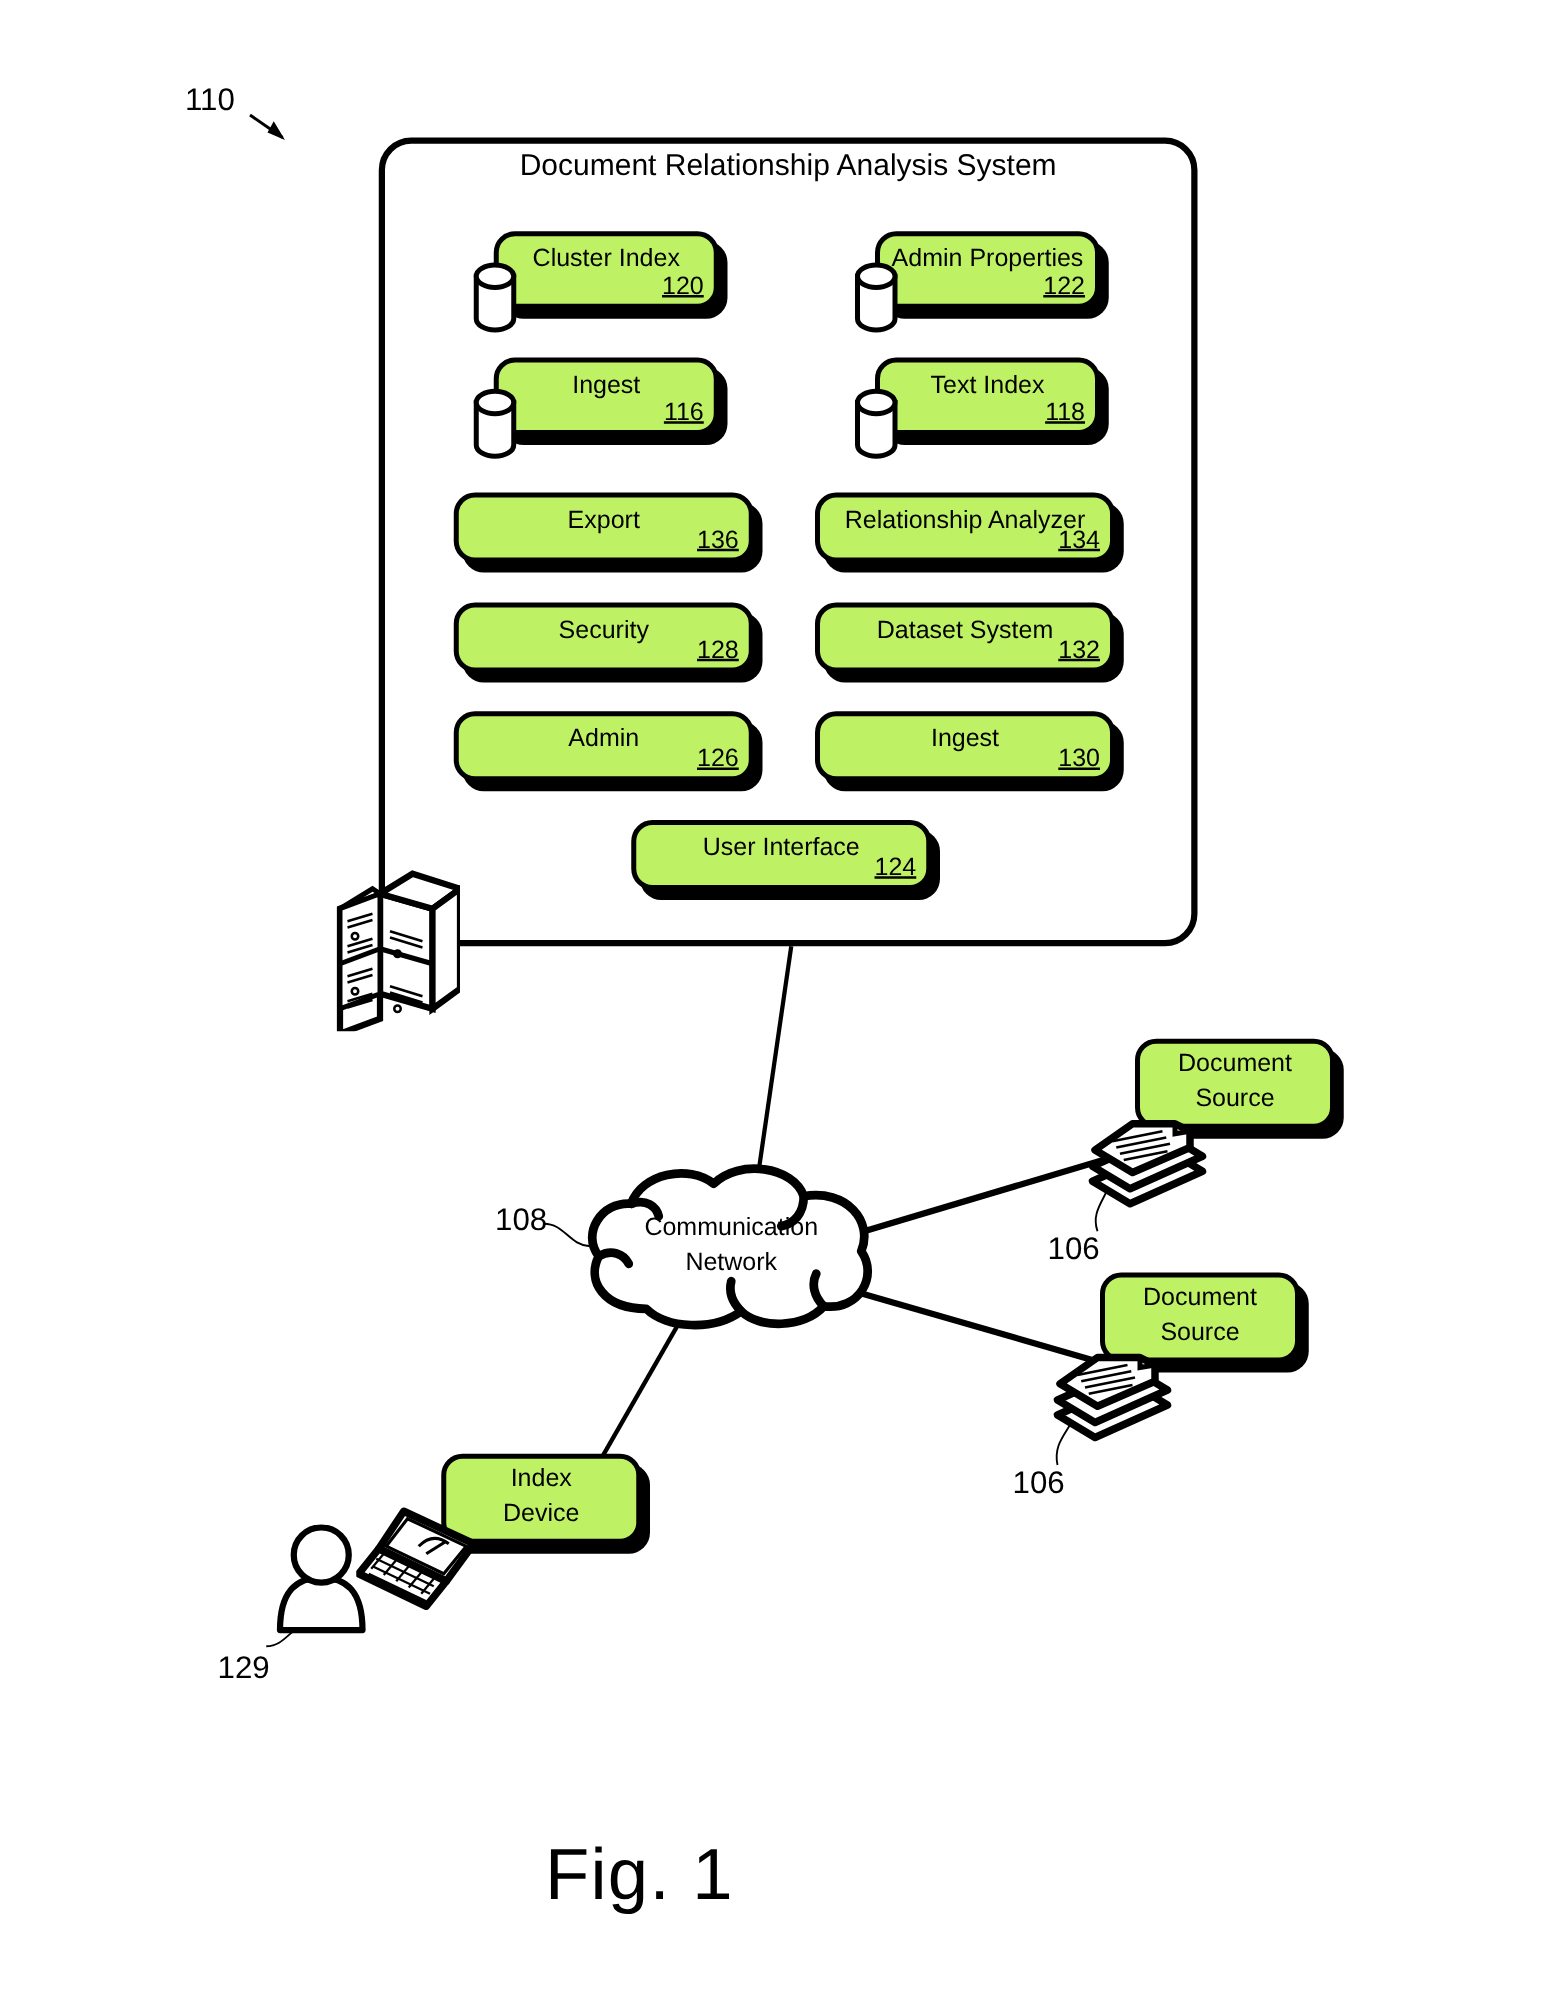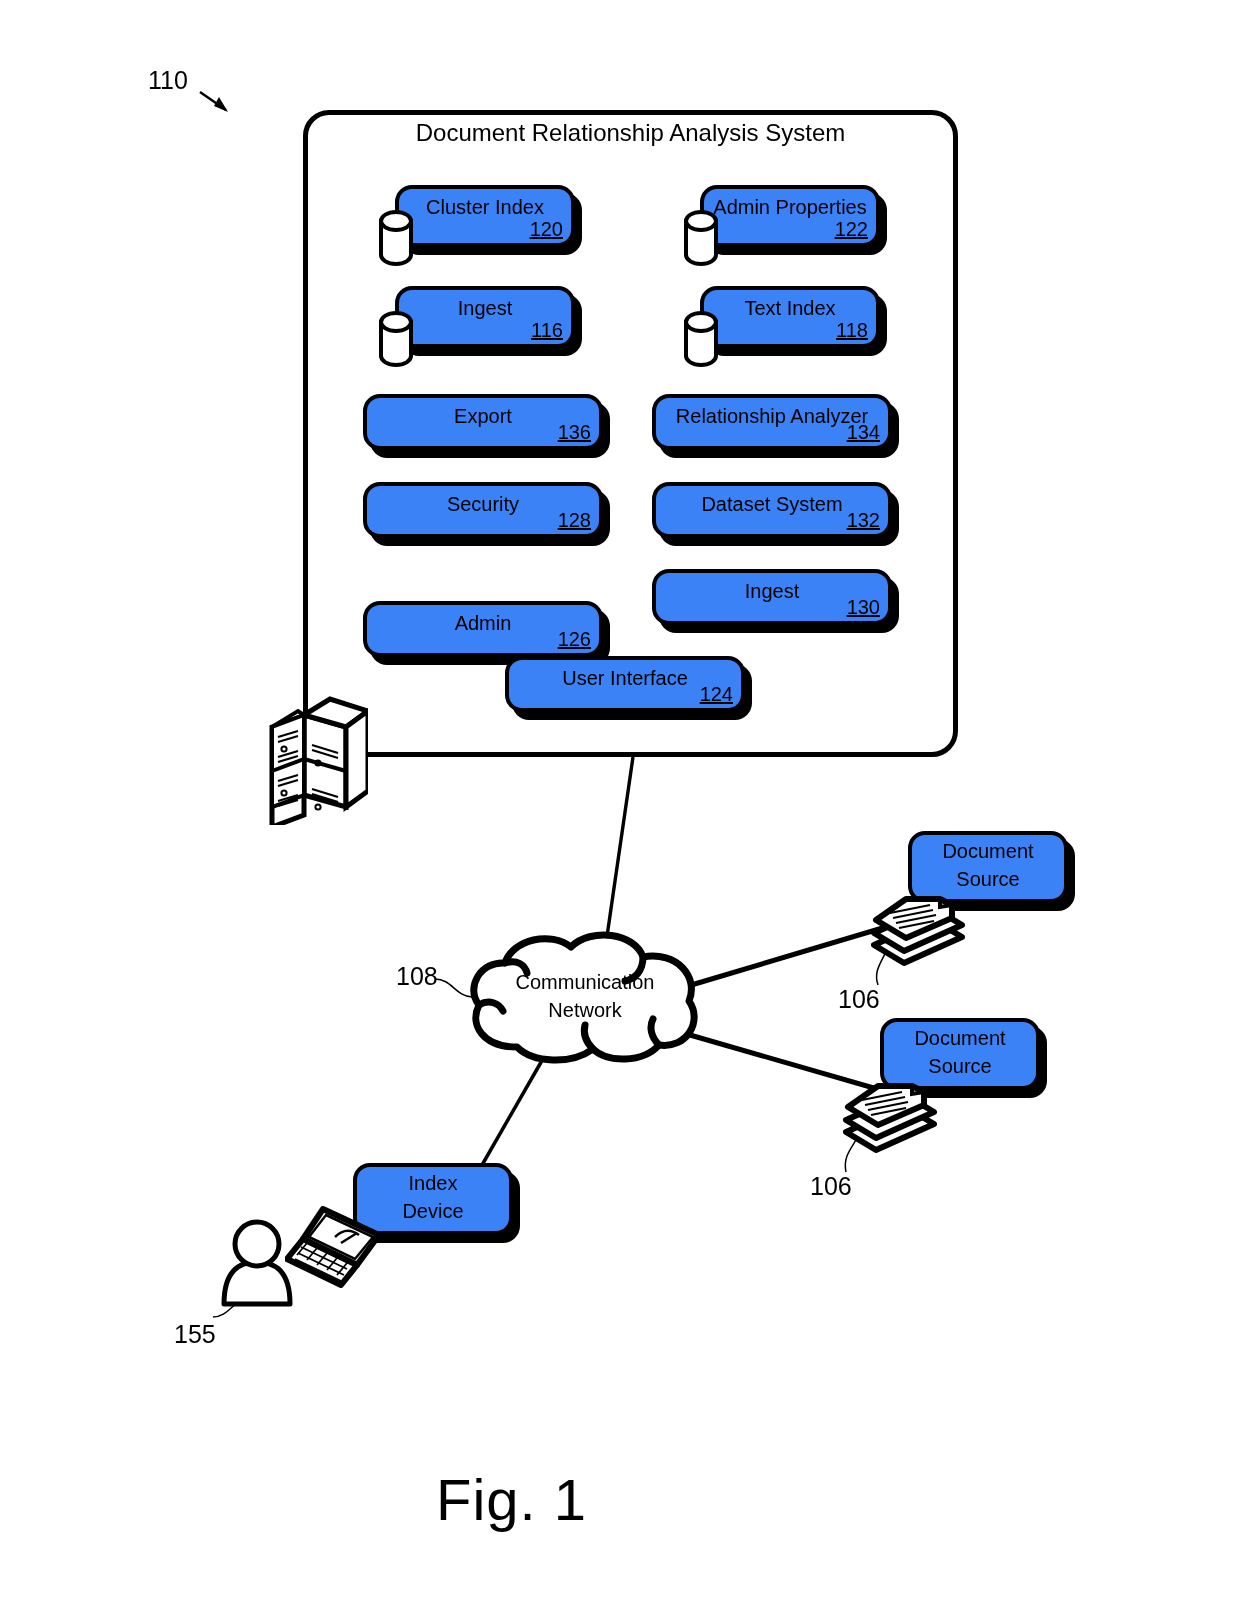--- a/index.html
+++ b/index.html
@@ -49,21 +49,21 @@
     font-size: 24px;
     line-height: 26px;
     z-index: 4;
   }
 
   
   .mod {
     box-sizing: border-box;
     border: 4px solid #000;
     border-radius: 17px;
-    background: #3b82f6;
+    background: #bef264;
     box-shadow: 7px 8px 0 0 #000;
     z-index: 5;
   }
   .mod .m-label {
     position: absolute;
     left: 0;
     right: 0;
     top: 6px;
     text-align: center;
     font-size: 20px;
@@ -214,21 +214,21 @@
   <div class="abs mod" style="left:363px; top:482px; width:240px; height:56px;">
     <span class="m-label">Security</span>
     <span class="m-num">128</span>
   </div>
 
   <div class="abs mod" style="left:652px; top:482px; width:240px; height:56px;">
     <span class="m-label">Dataset System</span>
     <span class="m-num">132</span>
   </div>
 
-  <div class="abs mod" style="left:363px; top:569px; width:240px; height:56px;margin-top:32px;">
+  <div class="abs mod" style="left:363px; top:569px; width:240px; height:56px;">
     <span class="m-label">Admin</span>
     <span class="m-num">126</span>
   </div>
 
   <div class="abs mod" style="left:652px; top:569px; width:240px; height:56px;">
     <span class="m-label">Ingest</span>
     <span class="m-num">130</span>
   </div>
 
   <div class="abs mod" style="left:505px; top:656px; width:240px; height:56px;">
@@ -369,17 +369,17 @@
     </svg>
   </div>
 
   <div class="abs icon" style="left:216px; top:1218px; width:82px; height:92px; z-index:7;">
     <svg viewBox="0 0 82 92" width="82" height="92">
       <path d="M8,86 C8,54 22,44 41,44 C60,44 74,54 74,86 Z" fill="#fff" stroke="#000" stroke-width="5" stroke-linejoin="round"></path>
       <circle cx="41" cy="26" r="22" fill="#fff" stroke="#000" stroke-width="5"></circle>
     </svg>
   </div>
 
-  <div class="abs ref" style="left:174px; top:1320px;">155</div>
+  <div class="abs ref" style="left:174px; top:1320px;">129</div>
 
   <div class="abs fig-caption">Fig. 1</div>
 
 </div>
 
 </body></html>

